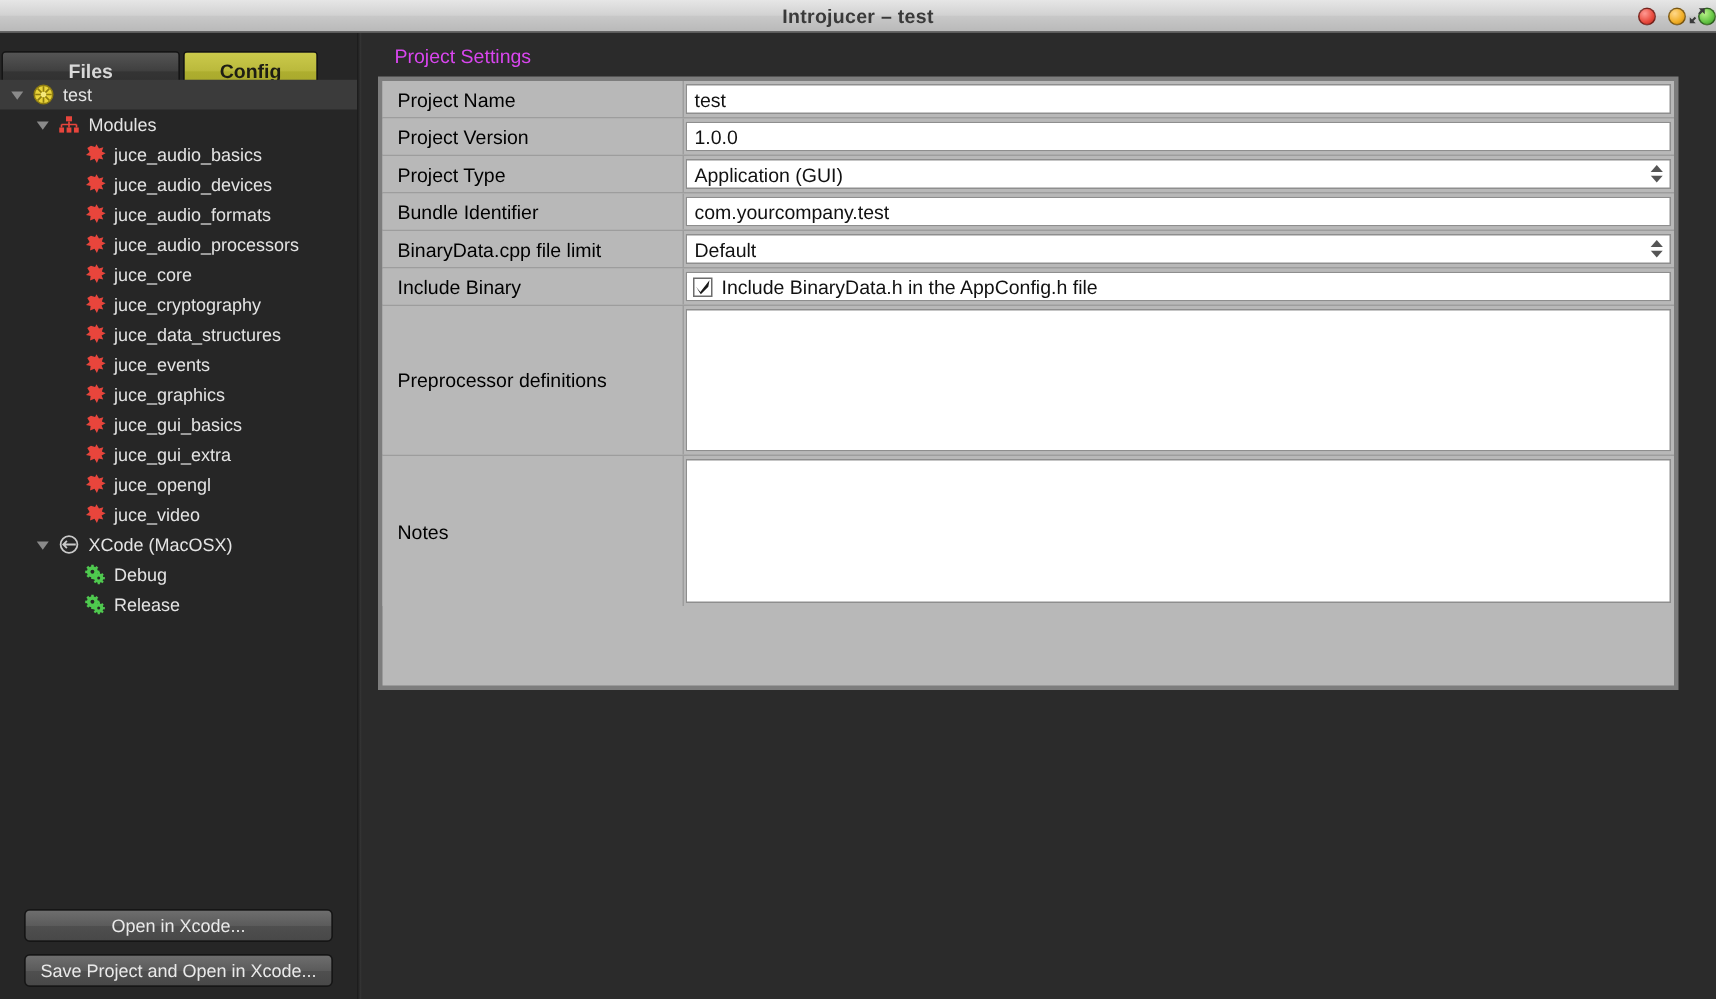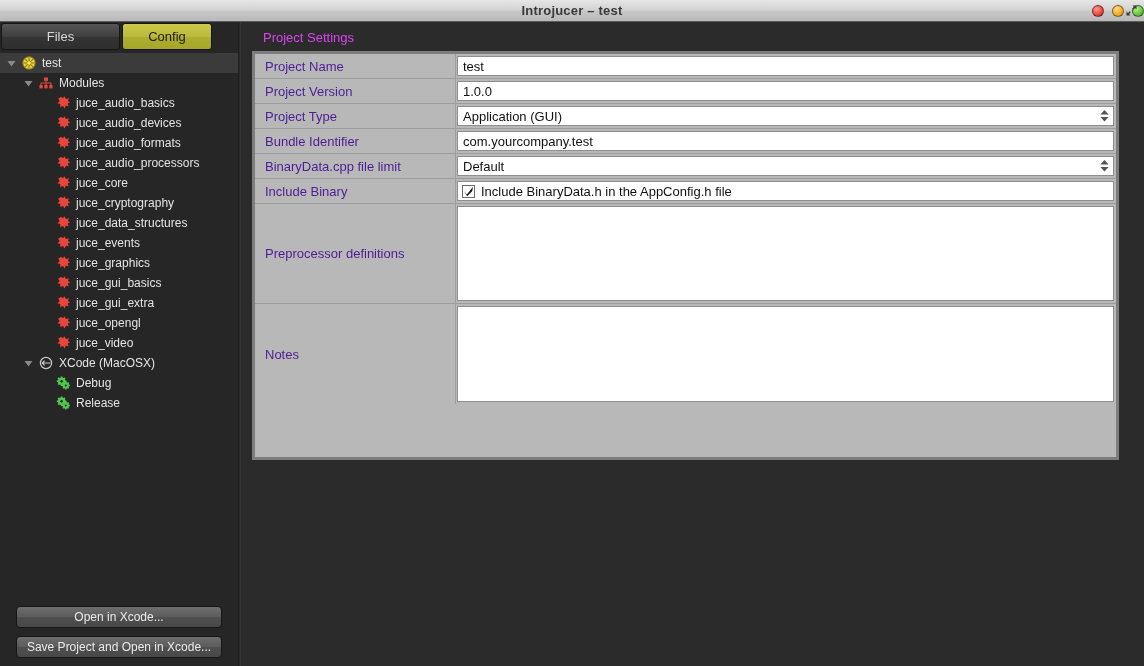--- a/index.html
+++ b/index.html
@@ -41,23 +41,23 @@
   
   .sidebar {
     position: absolute; left: 0; top: 22px; width: 238px; height: 644px;
     background: #262626;
   }
   .tabs {
     position: absolute; left: 0; top: 0; width: 238px; height: 29px;
     display: flex;
   }
   .tab {
-    height: 27px; margin-top: 1px;
+    height: 27px; margin-top: 12px;
     display: flex; align-items: center; justify-content: center;
-    font-size: 13px; font-weight: normal;
+    font-size: 13px; font-weight: bold;
     border: 1px solid #151515;
     border-radius: 3px;
     cursor: default;
   }
   .tab.files {
     width: 119px;
     background: linear-gradient(to bottom, #555 0%, #3f3f3f 50%, #343434 51%, #2e2e2e 100%);
     color: #d8d8d8;
     margin-left: 1px;
   }
@@ -130,21 +130,21 @@
     display: flex;
     border-bottom: 1px solid #9d9d9d;
     min-height: 25px;
   }
   .prow:last-child { border-bottom: none; }
   .plabel {
     width: 201px; flex: 0 0 201px;
     background: #b8b8b8;
     display: flex; align-items: center;
     padding-left: 10px;
-    font-size: 13px; color: #4c1d95;
+    font-size: 13px; color: #000000;
     border-right: 1px solid #9d9d9d;
   }
   .pvalue {
     flex: 1 1 auto;
     display: flex; align-items: stretch;
     padding: 2px 2px 2px 1px;
   }
   .field {
     flex: 1 1 auto;
     background: #ffffff;

